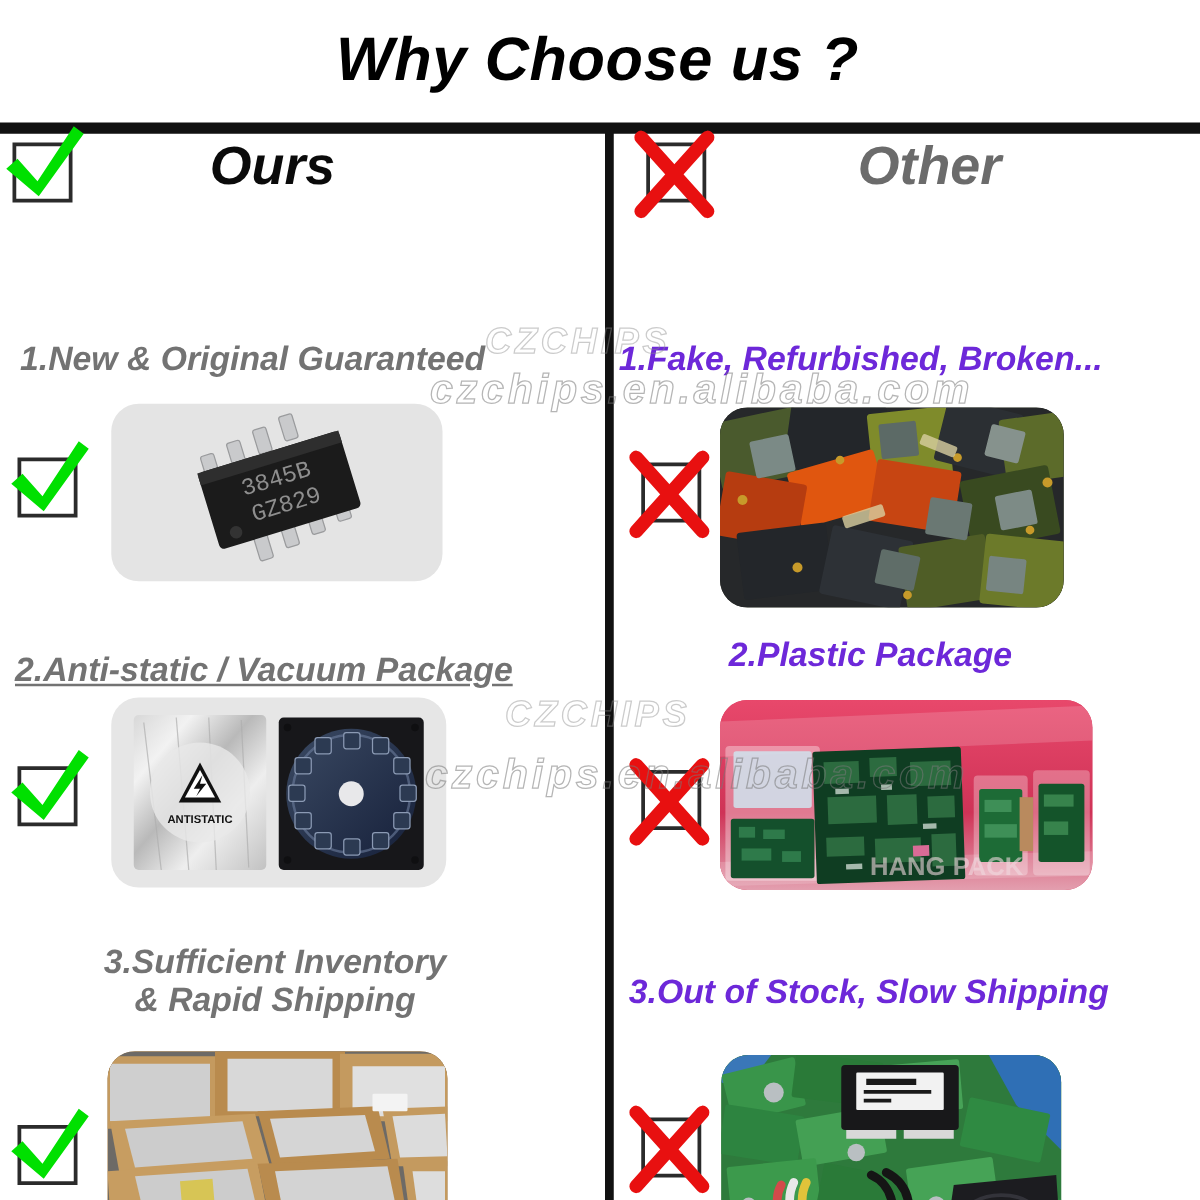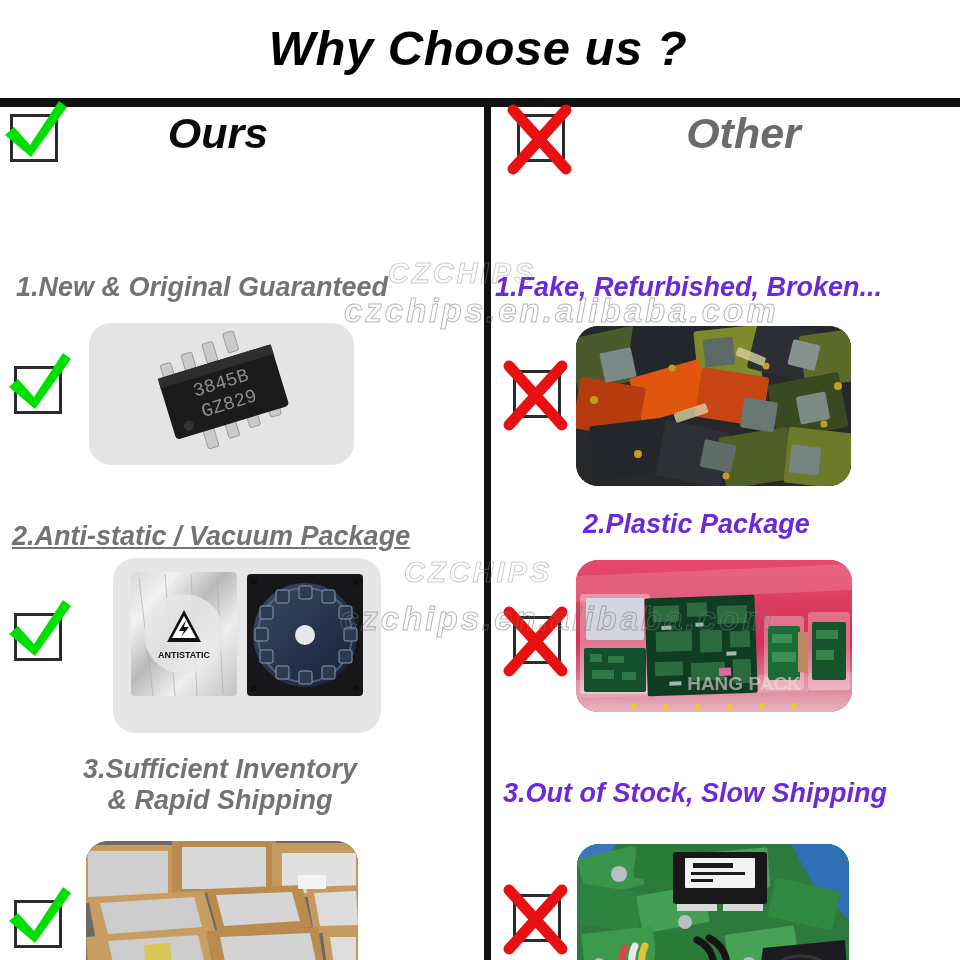--- a/index.html
+++ b/index.html
@@ -128,21 +128,21 @@
 
     <div class="row">
       <div class="row-label" style="position:absolute;left:12px;top:345px;width:470px;text-decoration:underline;">2.Anti-static / Vacuum Package</div>
 
       <div class="markbox" style="left:14px;top:437px;">
         <svg viewBox="0 0 78 78">
           <path d="M8 40 L17 32 L33 50 L62 6 L70 12 L34 62 Z" fill="#00e000"></path>
         </svg>
       </div>
 
-      <div class="photo bag-scene" style="left:89px;top:382px;width:268px;height:175px;margin-left:24px;">
+      <div class="photo bag-scene" style="left:89px;top:382px;width:268px;height:152px;">
         <div class="inner">
           <svg viewBox="0 0 268 152" style="position:absolute;inset:0;">
 
             <defs>
               <linearGradient id="foil" x1="0" y1="0" x2="1" y2="1">
                 <stop offset="0%" stop-color="#d8d8d8"></stop>
                 <stop offset="22%" stop-color="#f2f2f2"></stop>
                 <stop offset="45%" stop-color="#b9b9b9"></stop>
                 <stop offset="68%" stop-color="#eeeeee"></stop>
                 <stop offset="100%" stop-color="#c2c2c2"></stop>
@@ -325,21 +325,21 @@
 
       <div class="markbox x" style="left:34px;top:440px;">
         <svg viewBox="0 0 66 70">
           <g stroke="#e81010" stroke-width="11" stroke-linecap="round">
             <path d="M5 5 L58 64"></path>
               <path d="M58 5 L5 64"></path>
           </g>
         </svg>
       </div>
 
-      <div class="photo pink-scene" style="left:97px;top:384px;width:276px;height:152px;">
+      <div class="photo pink-scene" style="left:97px;top:384px;width:298px;height:152px;">
         <div class="inner">
           <svg viewBox="0 0 276 152" style="position:absolute;inset:0;">
             <defs>
               <linearGradient id="pinkg" x1="0" y1="0" x2="0" y2="1">
                 <stop offset="0%" stop-color="#e8486b"></stop>
                 <stop offset="55%" stop-color="#cf3357"></stop>
                 <stop offset="100%" stop-color="#e7b4c0"></stop>
               </linearGradient>
             </defs>
             <rect width="276" height="152" fill="url(#pinkg)"></rect>

